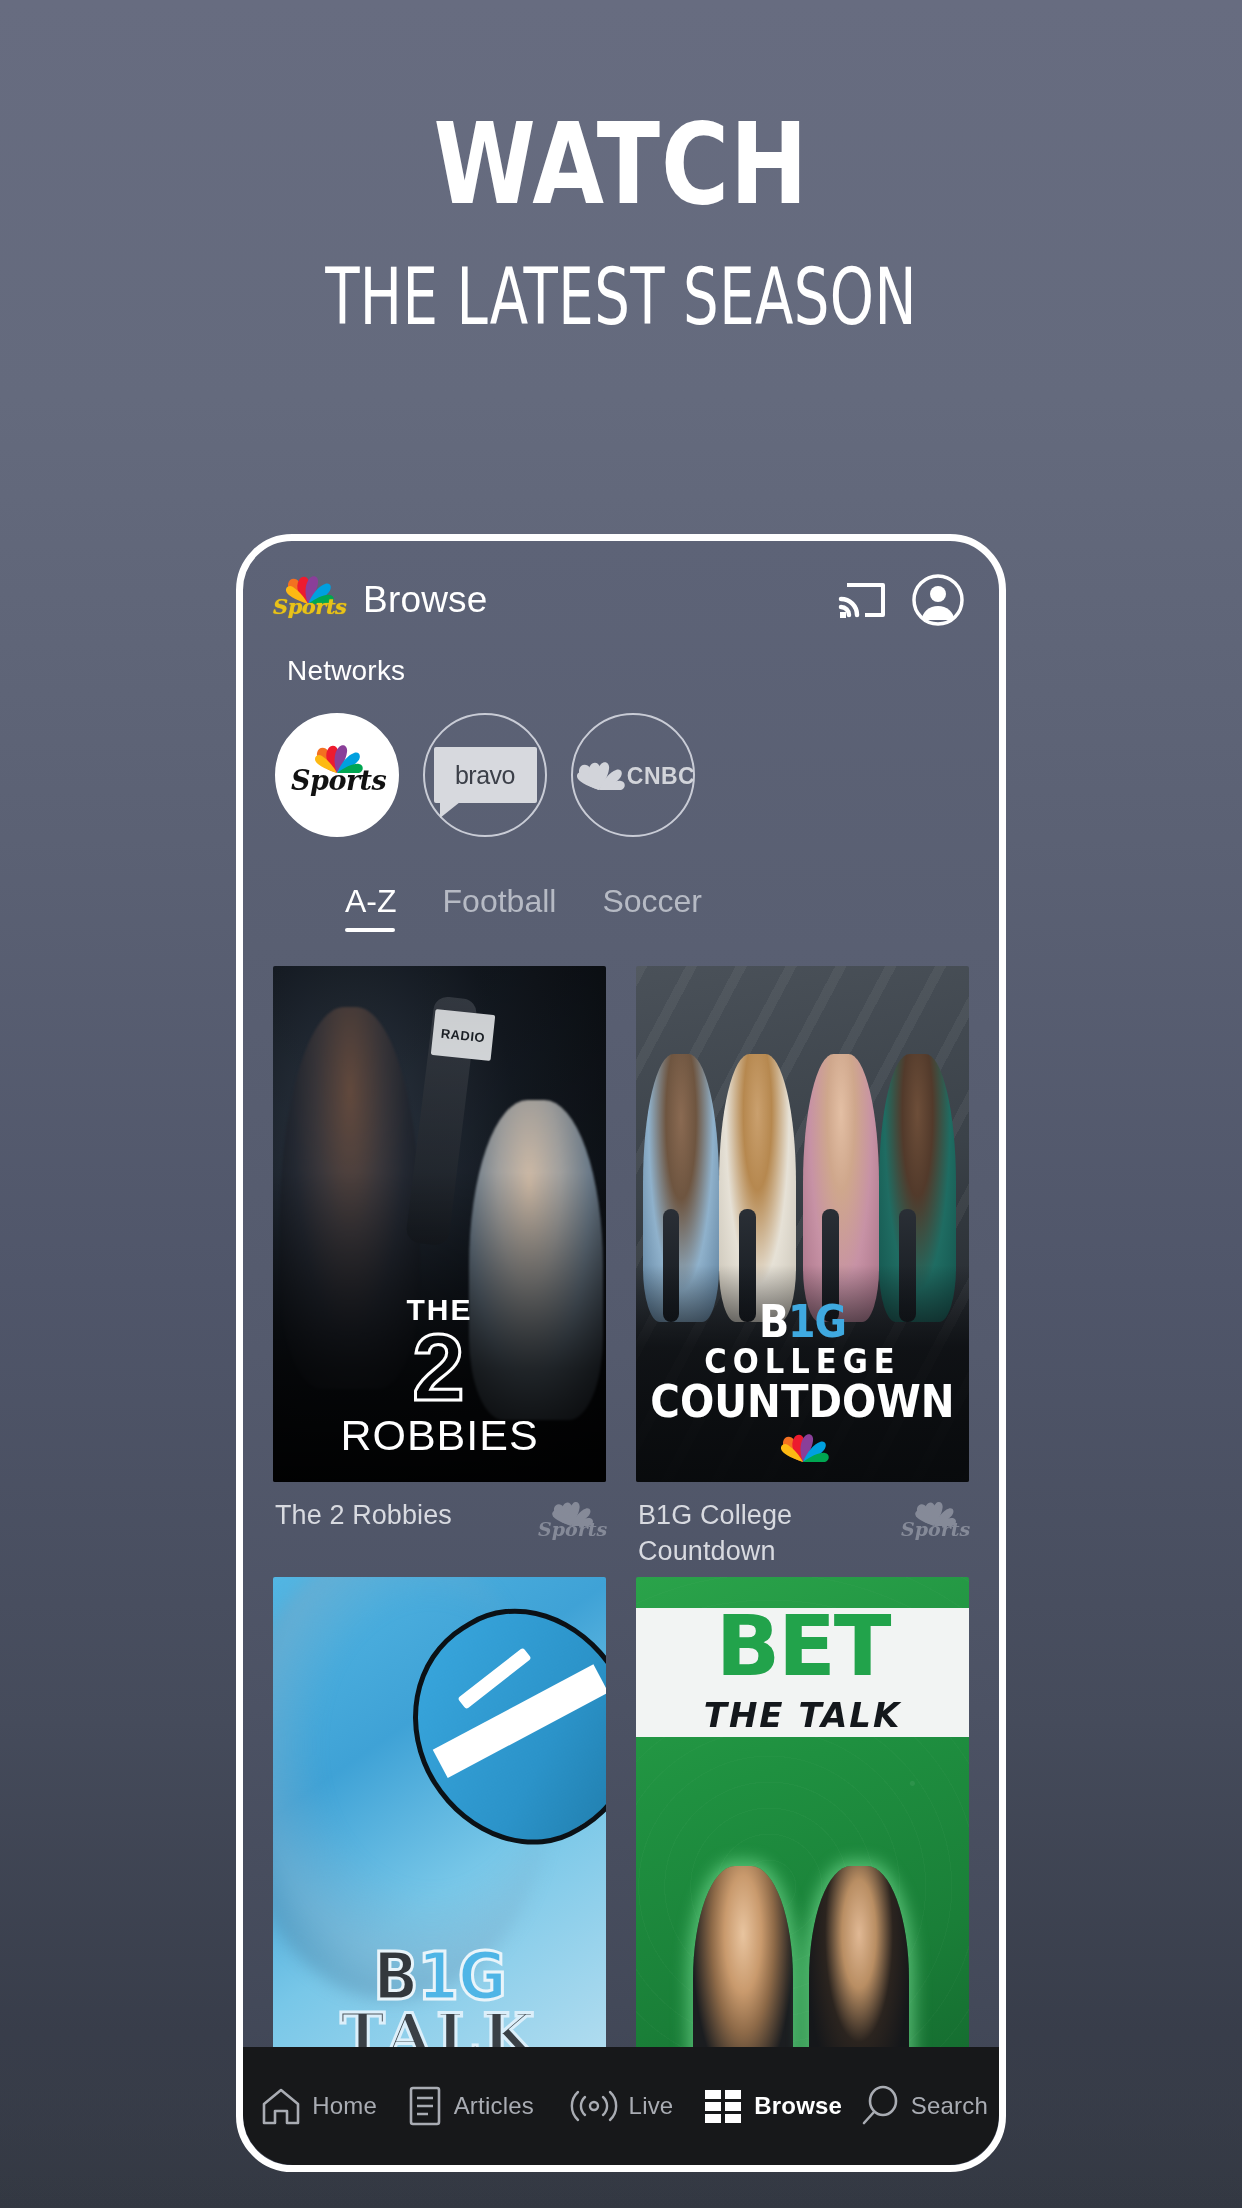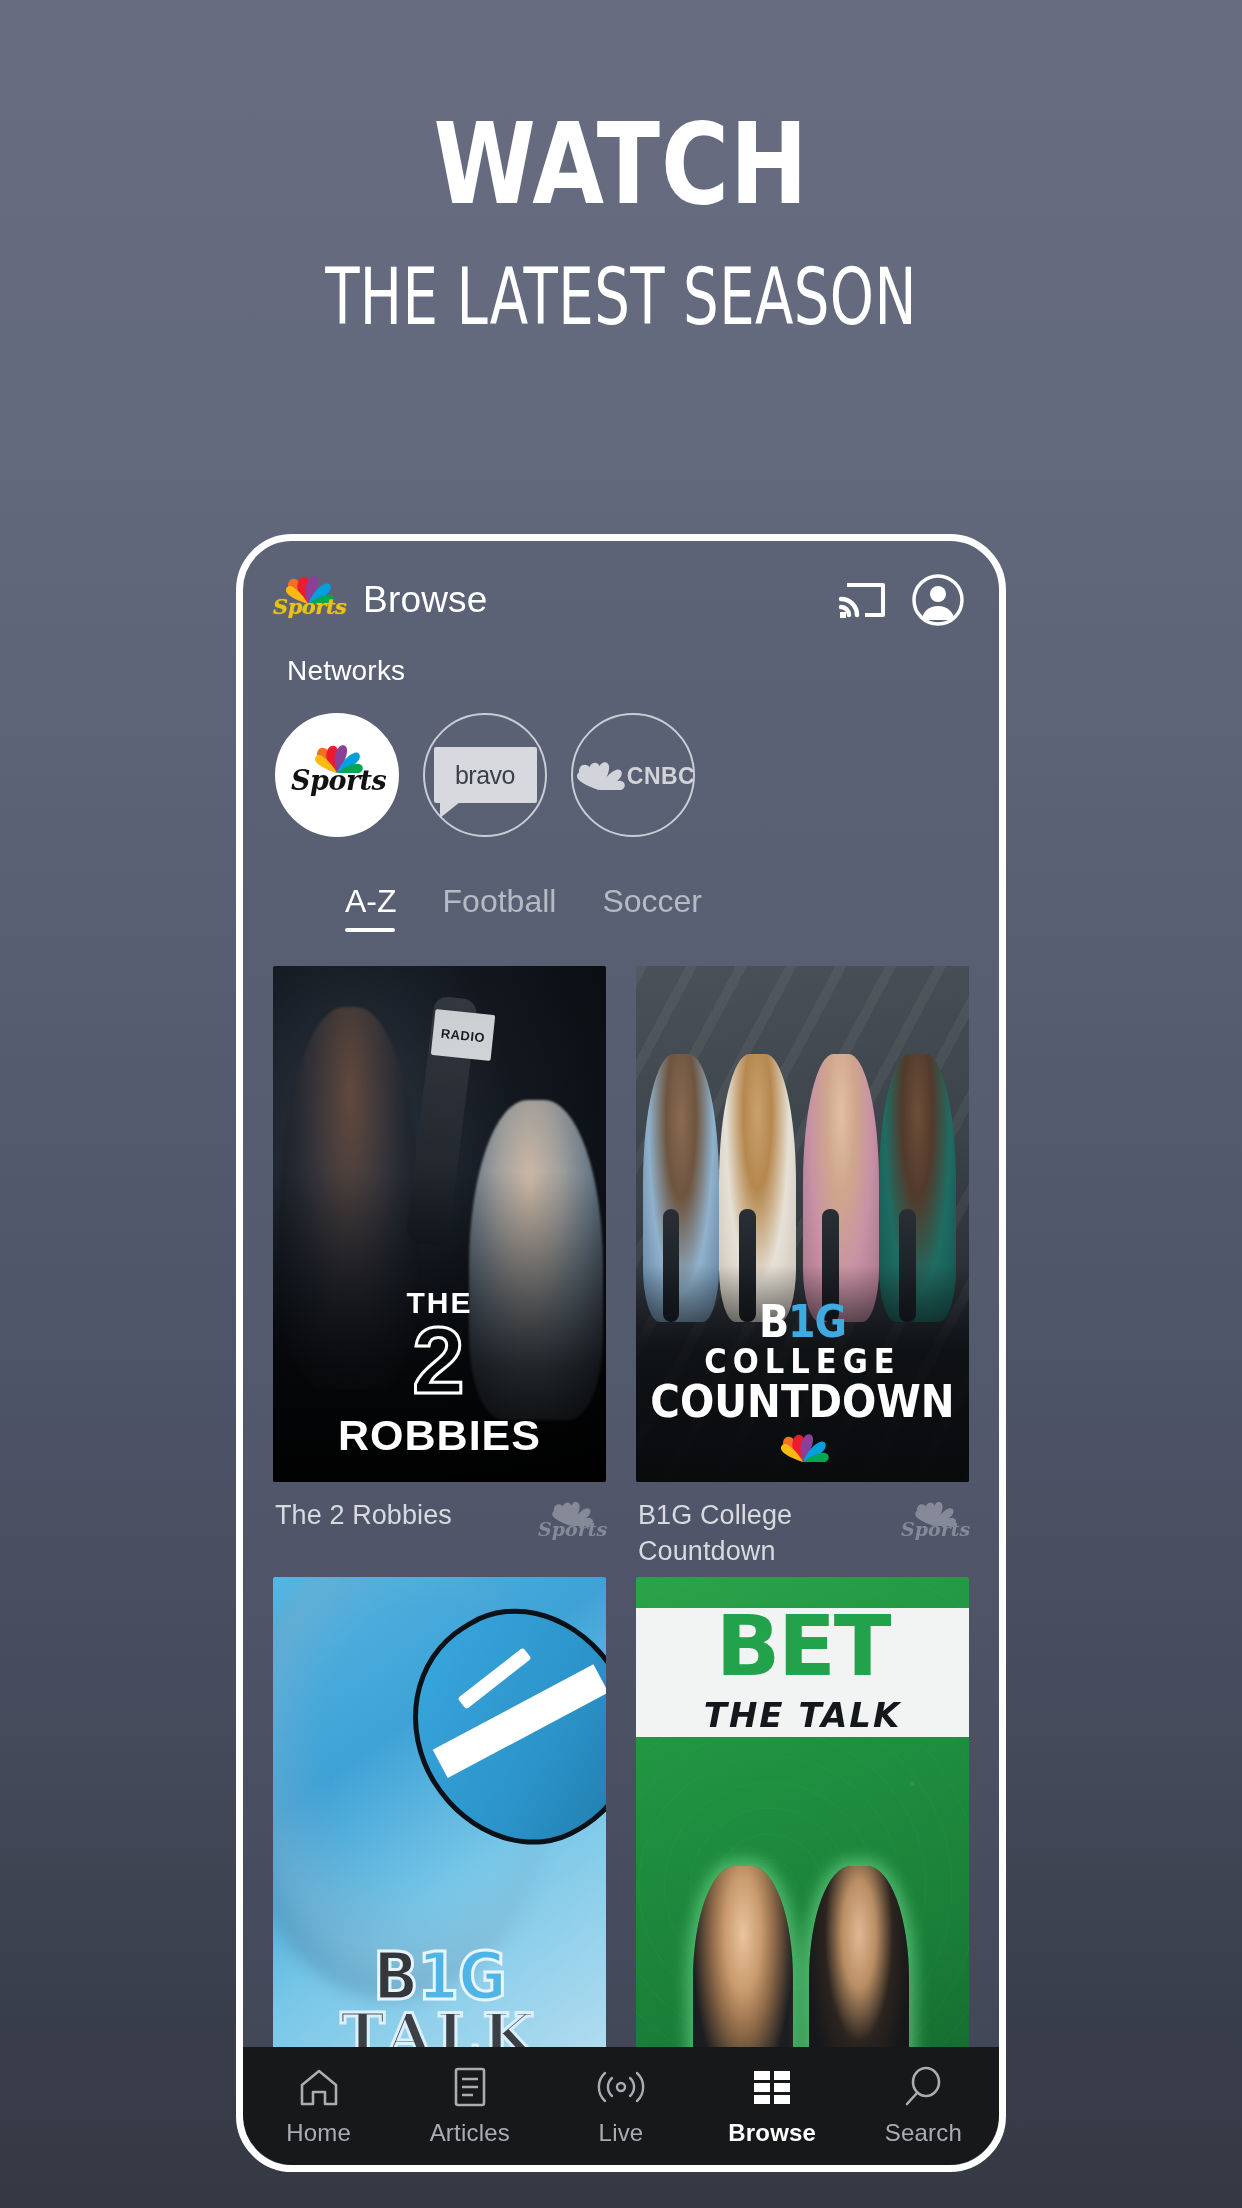--- a/index.html
+++ b/index.html
@@ -111,21 +111,21 @@
     background:linear-gradient(180deg,#3a4049,#1a1f26);border-radius:14px;transform:rotate(7deg);}
   .t-robbies .micflag{position:absolute;left:48%;top:9%;width:18%;height:9%;
     background:#e9ecef;border-radius:2px;transform:rotate(6deg);
     display:flex;align-items:center;justify-content:center;}
   .t-robbies .micflag span{font-size:13px;font-weight:700;color:#1d2229;letter-spacing:.5px;}
   .t-robbies .vignette{position:absolute;inset:0;background:linear-gradient(180deg,rgba(0,0,0,.15) 0%,rgba(0,0,0,.05) 40%,rgba(0,0,0,.72) 78%,rgba(0,0,0,.92) 100%);}
   .rob-logo{position:absolute;left:0;right:0;bottom:22px;text-align:center;color:#fff;}
   .rob-the{font-size:30px;font-weight:700;letter-spacing:2px;}
   .rob-2{font-size:94px;font-weight:700;line-height:.88;color:transparent;
     -webkit-text-stroke:3px #fff;letter-spacing:2px;}
-  .rob-name{font-size:43px;font-weight:700;letter-spacing:1px;margin-top:8px;}
+  .rob-name{font-size:43px;font-weight:400;letter-spacing:1px;margin-top:1px;}
 
   
   .t-b1gcc{background:linear-gradient(170deg,#4a5159 0%,#3b4249 40%,#22262b 78%,#15181c 100%);}
   .t-b1gcc .stripes{position:absolute;inset:0;opacity:.35;
     background:repeating-linear-gradient(118deg,rgba(255,255,255,.14) 0 10px,transparent 10px 44px);}
   .t-b1gcc .person{position:absolute;top:17%;width:23%;height:52%;border-radius:40% 40% 22% 22%/48% 48% 20% 20%;filter:blur(.6px);}
   .t-b1gcc .p1{left:2%;background:radial-gradient(ellipse at 50% 24%,#8a6a52 0%,#6e5540 28%,#8fb1cb 60%,#5d7f9c 100%);}
   .t-b1gcc .p2{left:25%;background:radial-gradient(ellipse at 50% 22%,#caa06e 0%,#b6884f 26%,#e6e1d6 58%,#c9c3b6 100%);}
   .t-b1gcc .p3{left:50%;background:radial-gradient(ellipse at 50% 22%,#e3bfa4 0%,#cfa78c 26%,#c792a5 58%,#a87287 100%);}
   .t-b1gcc .p4{left:73%;background:radial-gradient(ellipse at 50% 22%,#6d4e39 0%,#523a2b 28%,#1f6c62 60%,#14544d 100%);}
@@ -182,21 +182,21 @@
   .t-bet .host{position:absolute;bottom:0;width:30%;height:44%;border-radius:42% 42% 14% 14%/50% 50% 12% 12%;
     box-shadow:0 0 16px 6px rgba(150,255,180,.45);}
   .t-bet .h1{left:17%;background:radial-gradient(ellipse at 50% 30%,#e8c49f 0%,#c99a6d 26%,#8e6a48 44%,#1b1d20 72%);}
   .t-bet .h2{left:52%;background:radial-gradient(ellipse at 50% 30%,#e0b894 0%,#b98e63 24%,#2b241f 48%,#15171a 76%);}
 
   
   .bottomnav{
     flex:none;height:118px;background:#17181a;display:flex;align-items:center;
     border-radius:0 0 50px 50px;
   }
-  .navitem{flex:1;display:flex;flex-direction:column;align-items:center;justify-content:center;gap:10px;}
+  .navitem{flex:1;display:flex;align-items:center;justify-content:center;gap:10px;}
   .navlabel{font-size:24px;color:#a9acb3;letter-spacing:.2px;}
   .navitem.active .navlabel{color:#ffffff;font-weight:700;}
   .navicon{height:44px;display:flex;align-items:center;justify-content:center;}
 </style>
 </head>
 <body>
 
 <div class="promo">
   <div class="promo-title">WATCH</div>
   <div class="promo-sub">THE LATEST SEASON</div>

